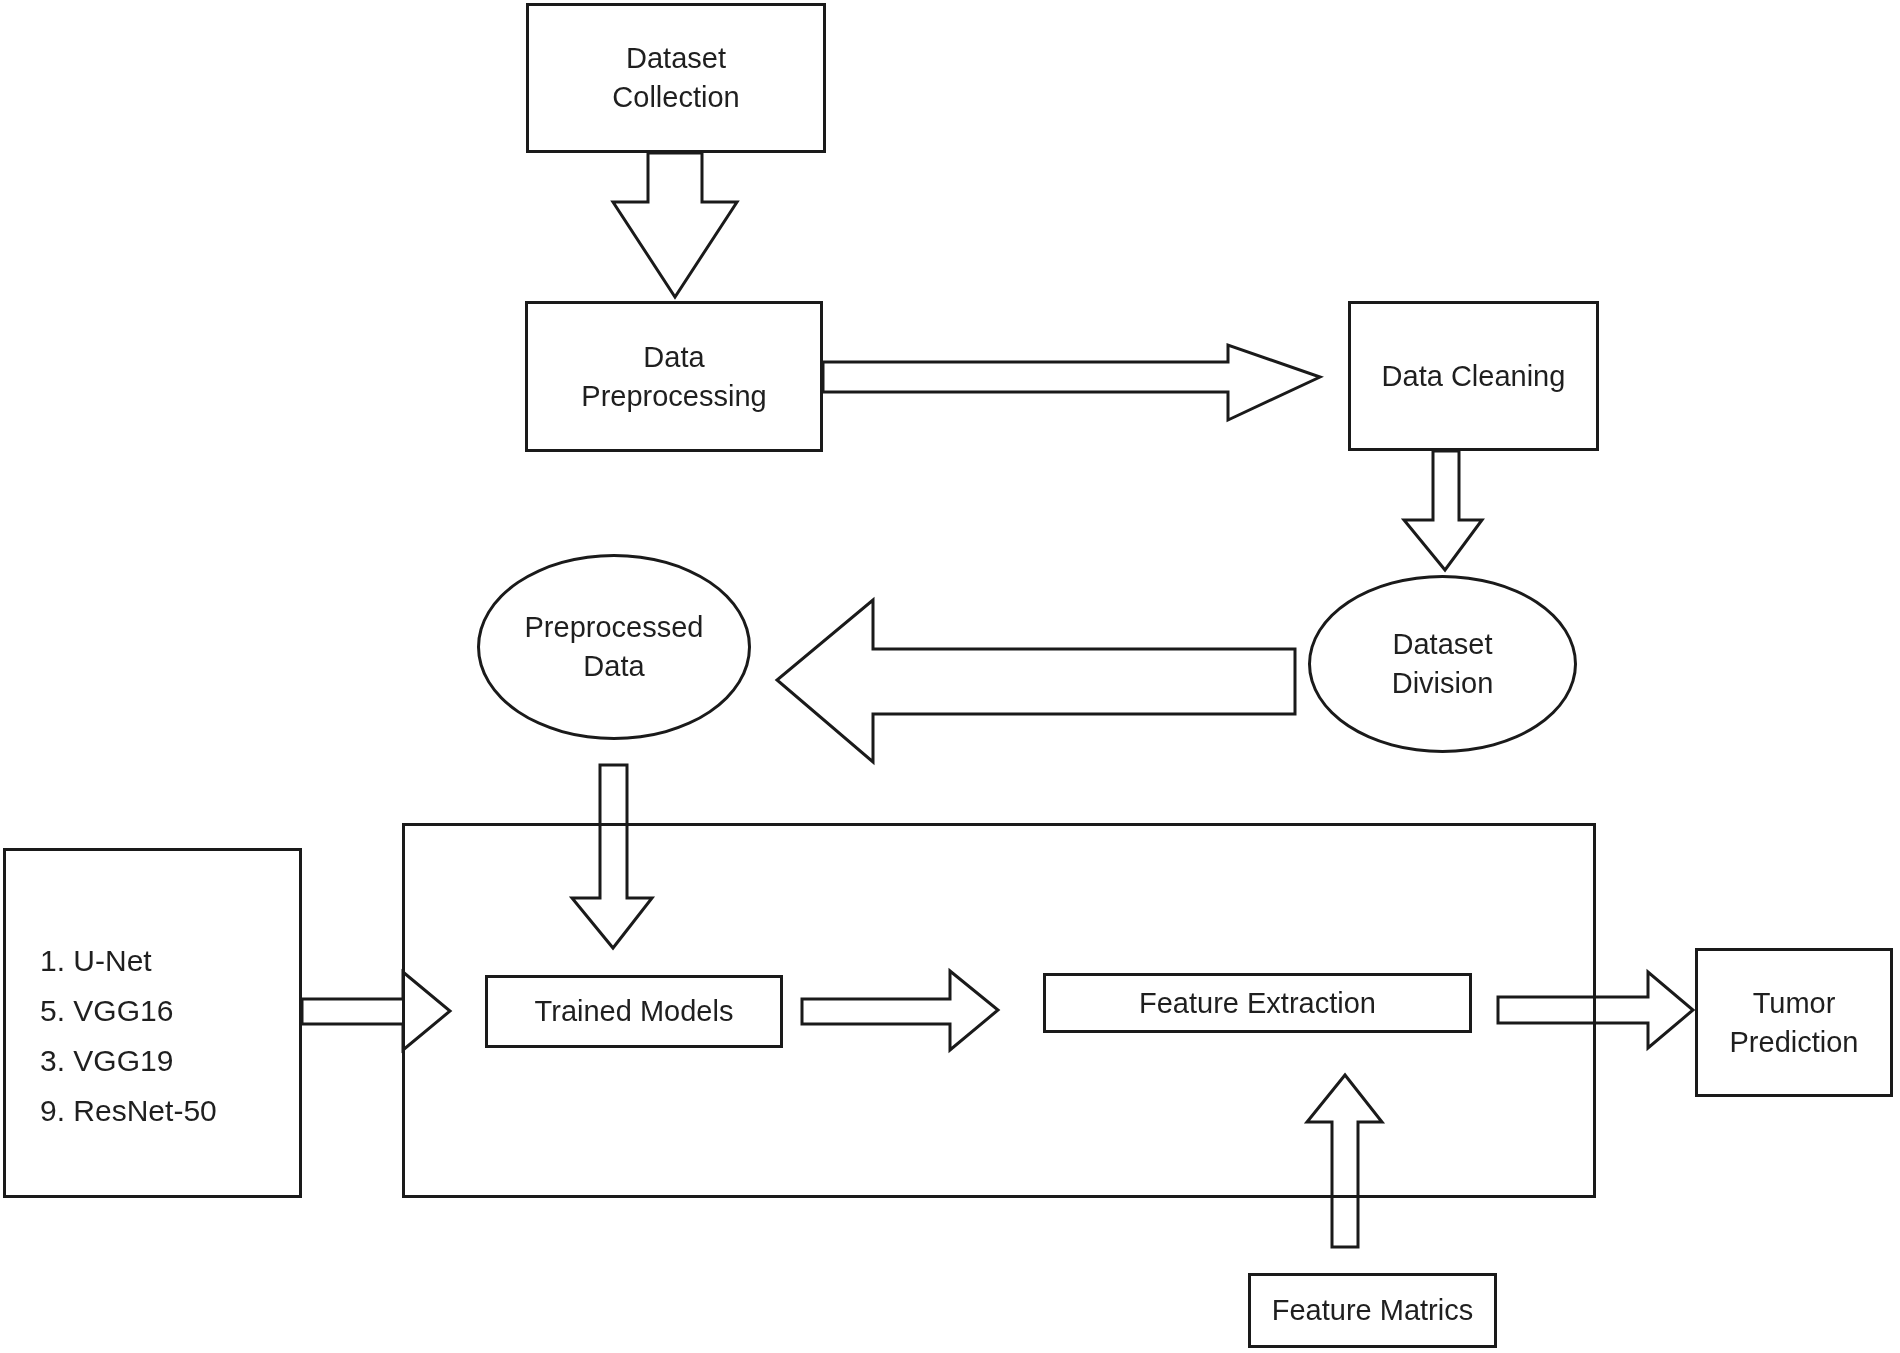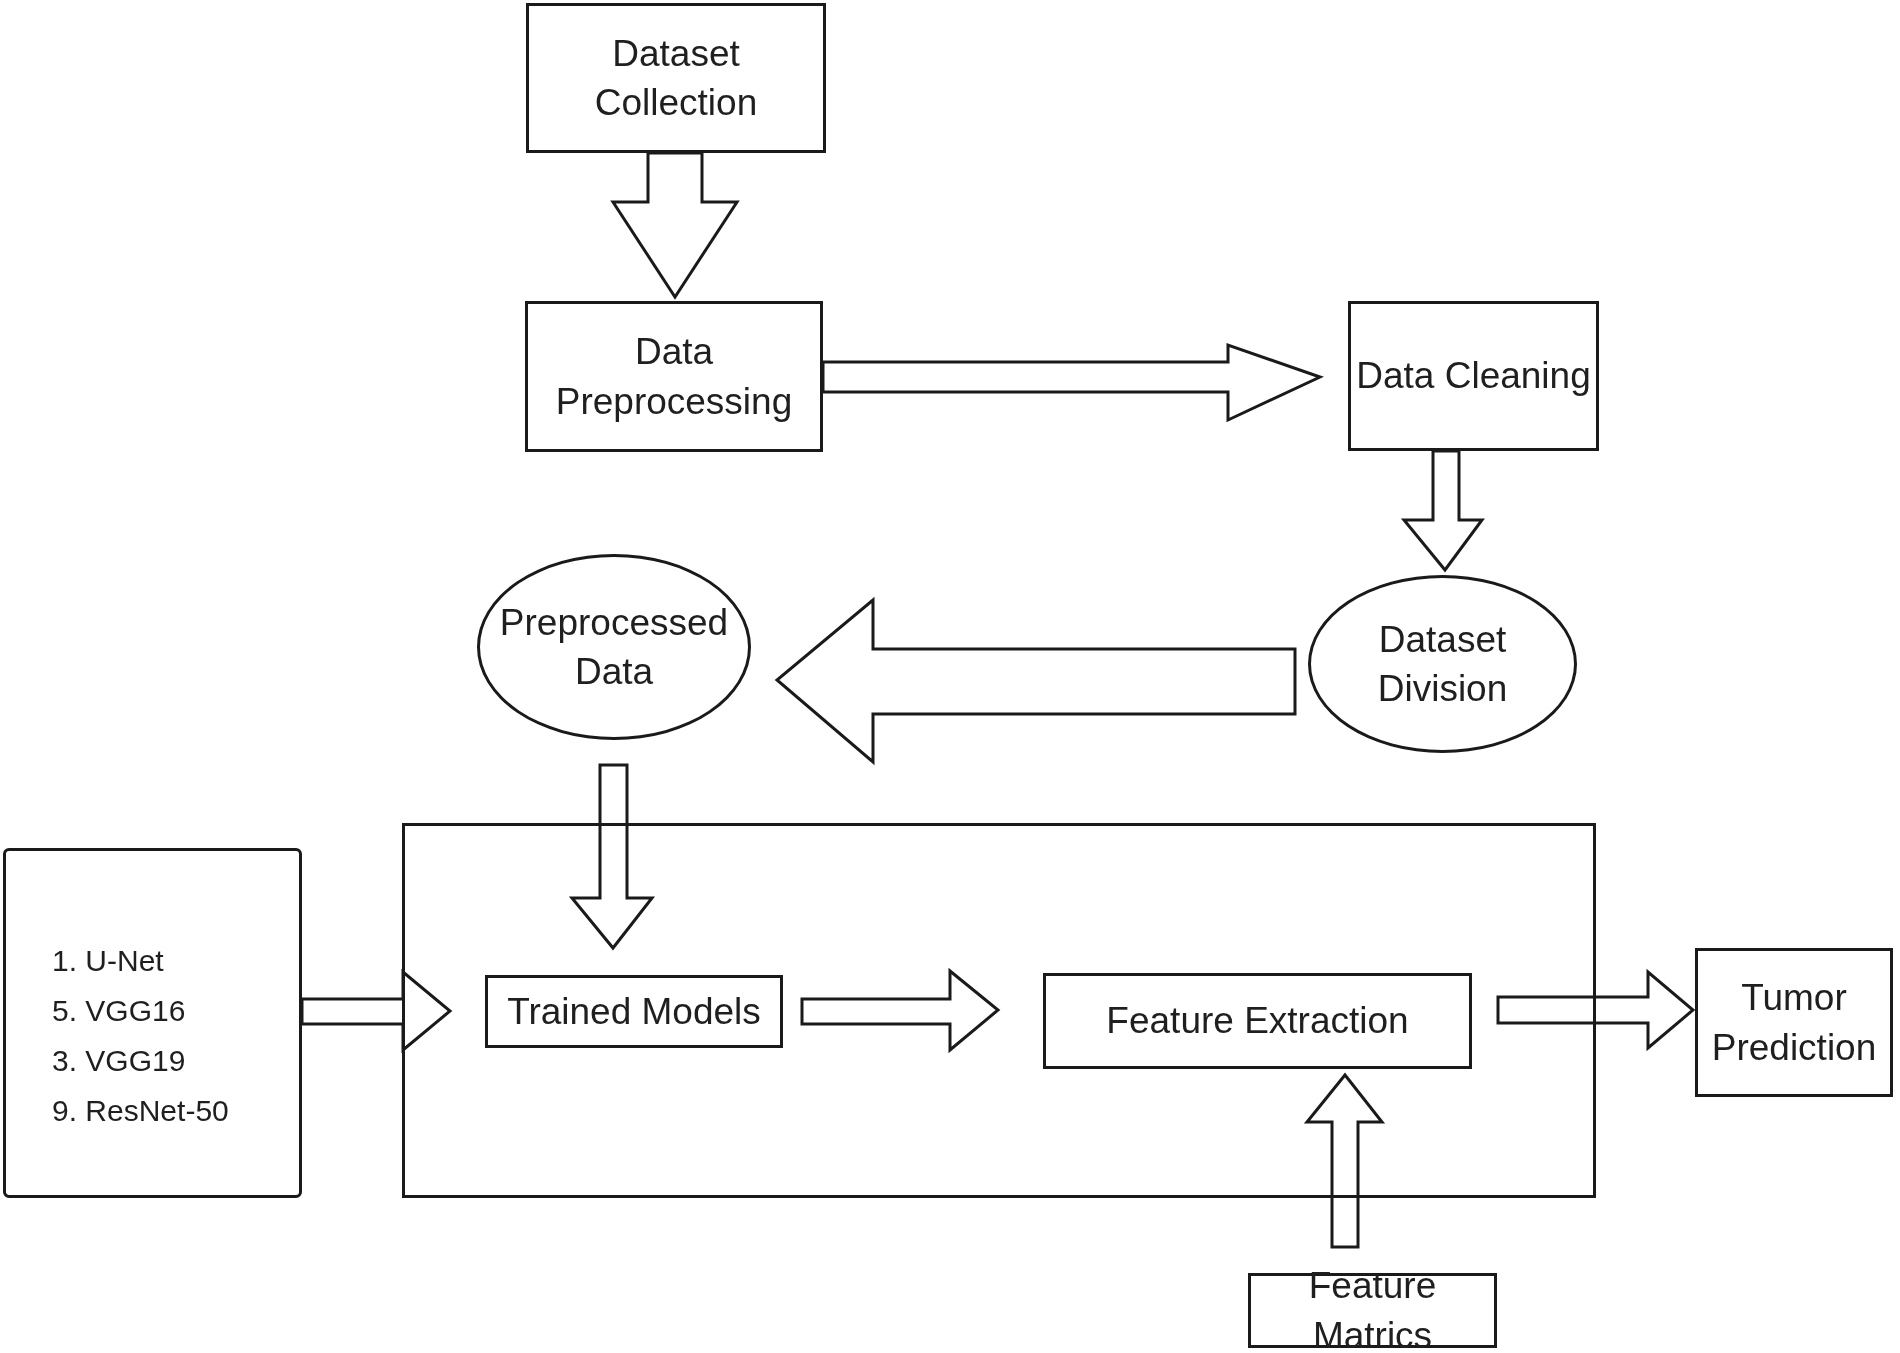--- a/index.html
+++ b/index.html
@@ -13,39 +13,39 @@
   .arrow{
     fill:var(--background,#ffffff);
     stroke:var(--stroke,#1a1a1a);
     stroke-width:3; stroke-linejoin:miter;
   }
   .node{
     position:absolute; z-index:2;
     border:3px solid var(--stroke,#1a1a1a);
     background:var(--background,#ffffff);
     display:flex; align-items:center; justify-content:center;
-    text-align:center; font-size:37px; line-height:1.33;
+    text-align:center; font-size:29px; line-height:1.33;
     color:var(--text,#1f1f1f);
   }
   .node .label{ white-space:pre-line; }
   .ellipse{ border-radius:50%; }
   .container-box{ background:transparent; }
   
   #n-dataset-collection { left:526px;  top:3px;    width:300px;  height:150px; }
   #n-data-preprocessing { left:525px;  top:301px;  width:298px;  height:151px; }
   #n-data-cleaning      { left:1322px; top:301px;  width:251px;  height:150px;margin-left:26px; }
   #n-dataset-division   { left:1308px; top:575px;  width:269px;  height:178px; }
   #n-preprocessed-data  { left:477px;  top:554px;  width:274px;  height:186px; }
   #n-container          { left:402px;  top:823px;  width:1194px; height:375px; }
   #n-models-list        { left:3px;    top:848px;  width:299px;  height:350px;
                           flex-direction:column; align-items:flex-start;
-                          padding-left:46px; padding-top:26px;
-                          font-size:30px; line-height:50px; text-align:left;border-radius:6px; }
+                          padding-left:34px; padding-top:26px;
+                          font-size:30px; line-height:50px; text-align:left; }
   #n-trained-models     { left:477px;  top:975px;  width:298px;  height:73px;margin-left:8px; }
-  #n-feature-extraction { left:1043px; top:973px;  width:429px;  height:96px; }
+  #n-feature-extraction { left:1043px; top:973px;  width:429px;  height:60px; }
   #n-tumor-prediction   { left:1695px; top:948px;  width:198px;  height:149px; }
   #n-feature-matrics    { left:1248px; top:1273px; width:249px;  height:75px; }
 </style>
 </head>
 <body>
 
 <div id="canvas">
 
   <svg id="arrows" width="1900" height="1353" viewBox="0 0 1900 1353">
     <polygon class="arrow" points="648,153 702,153 702,202 737,202 675,297 613,202 648,202"></polygon>

